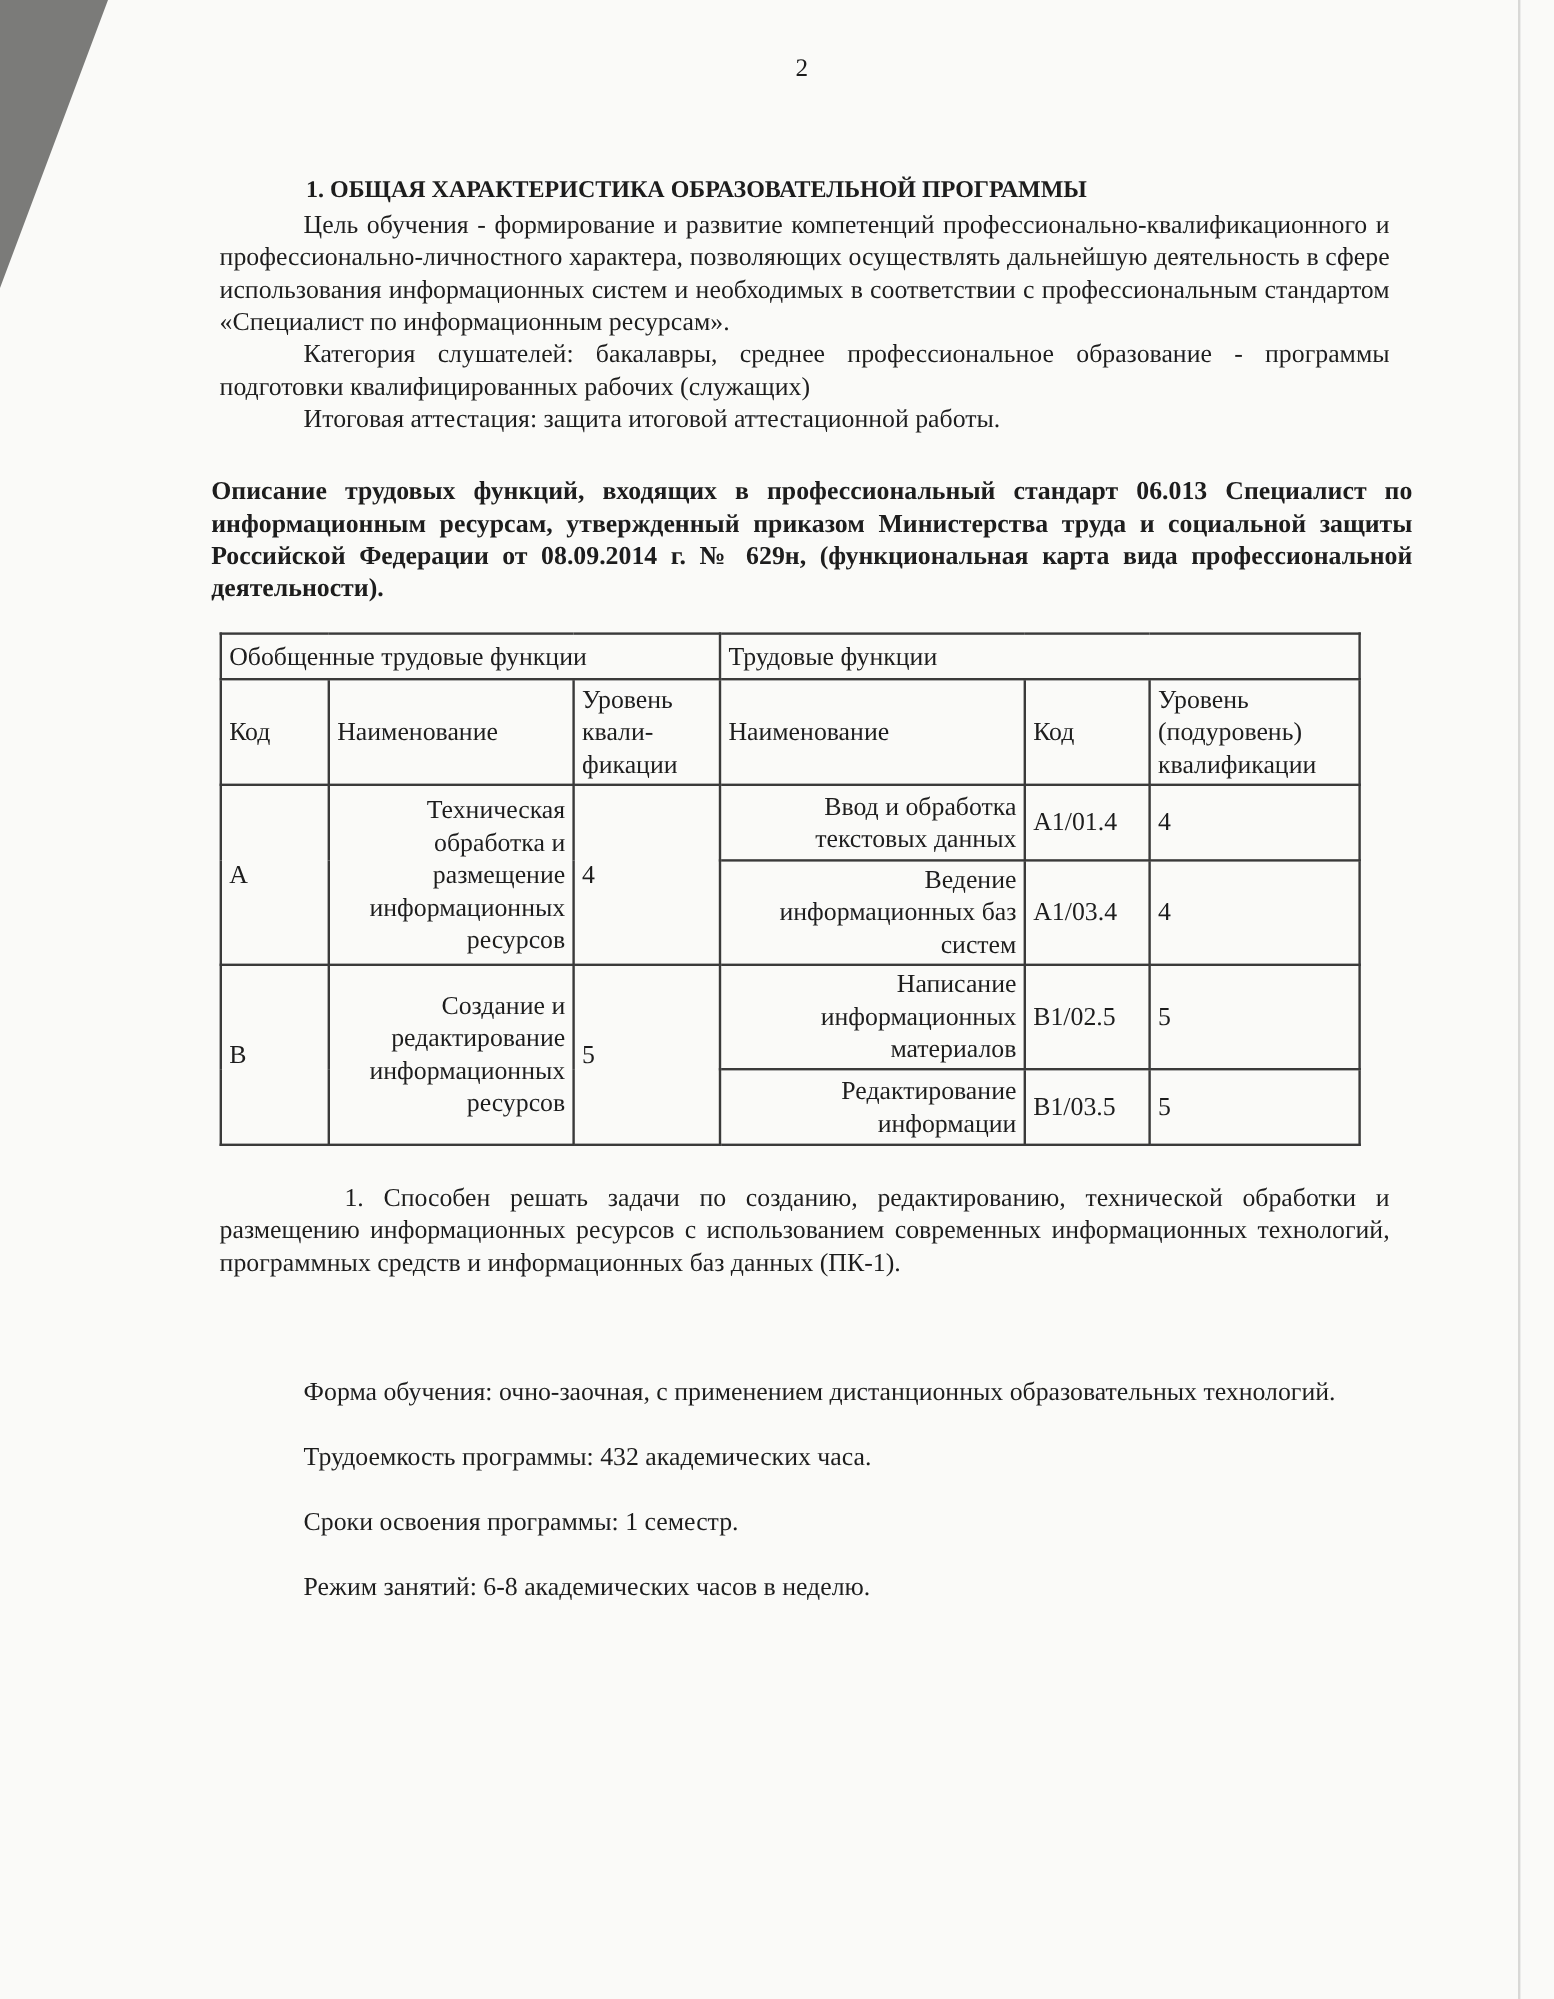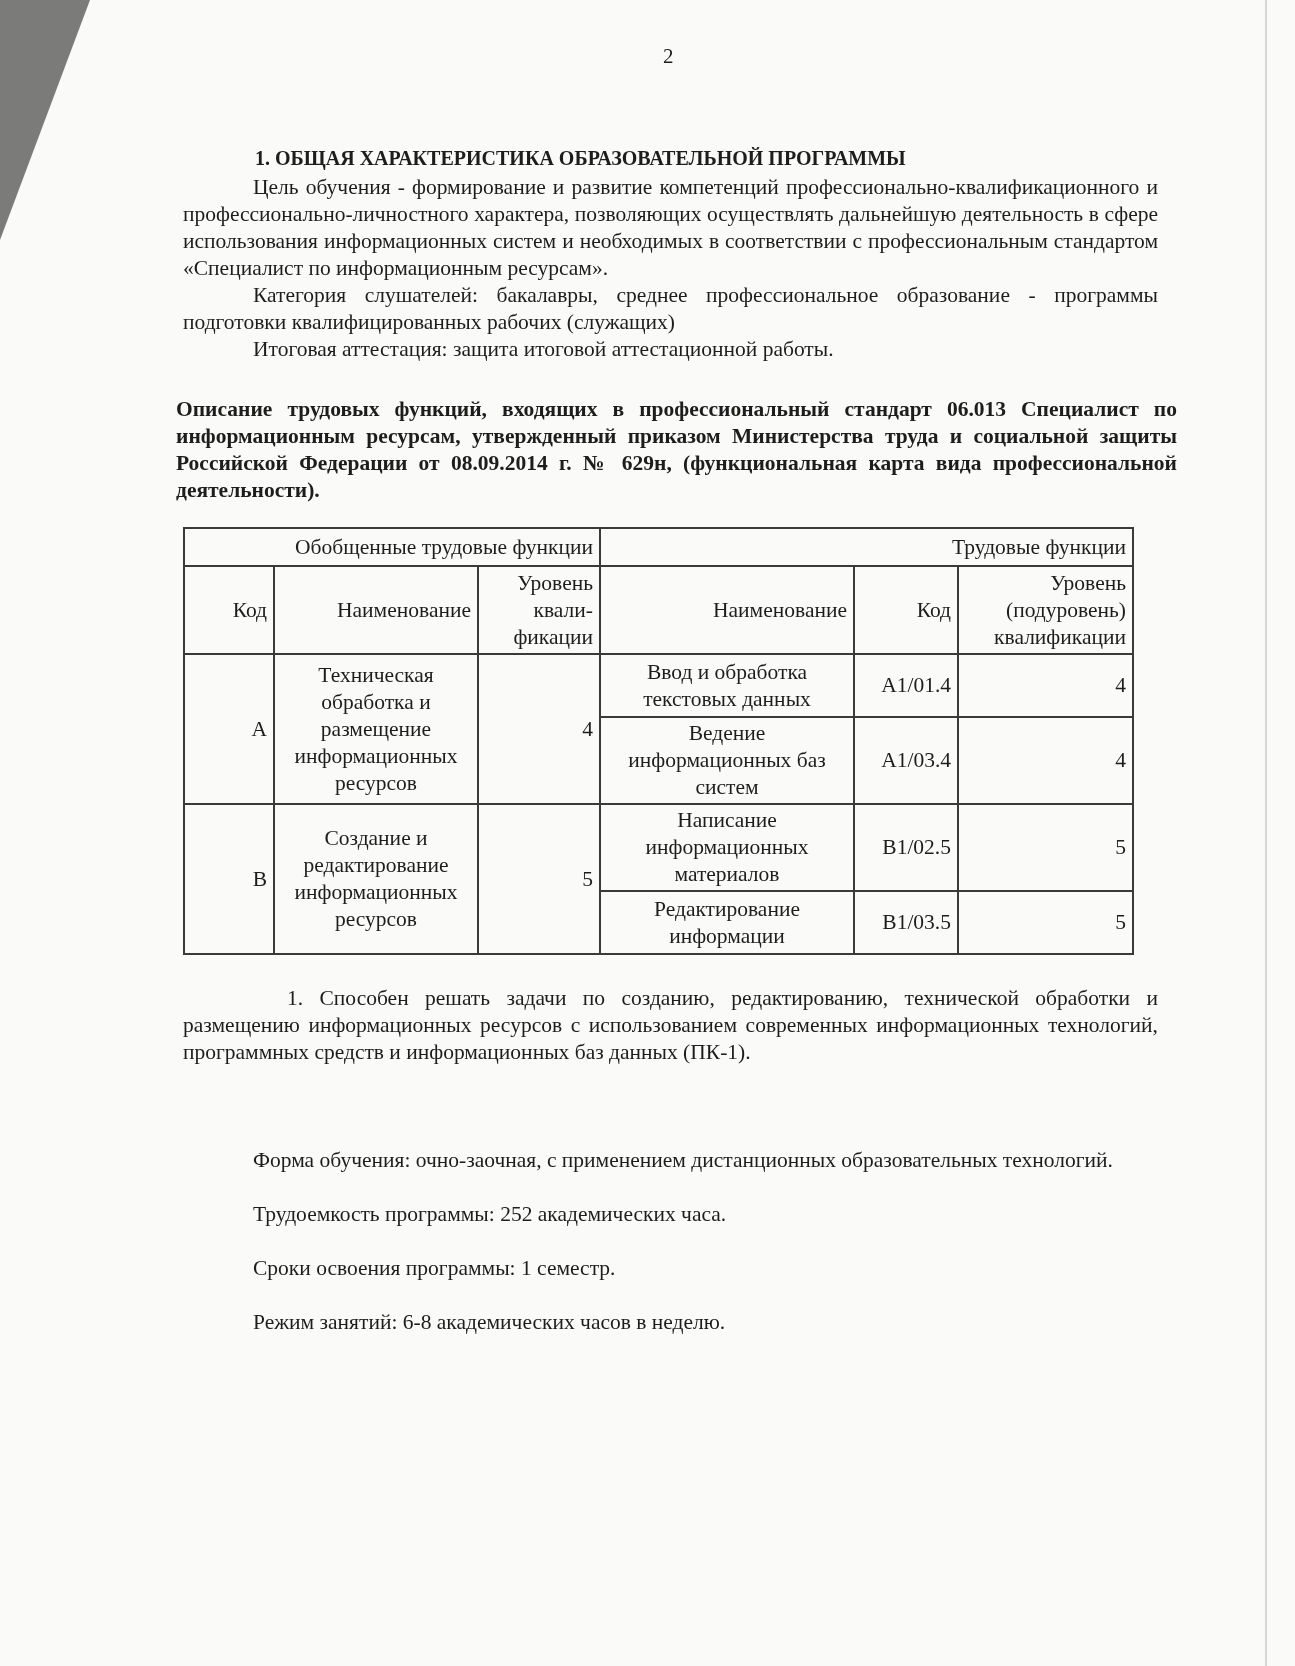--- a/index.html
+++ b/index.html
@@ -9,22 +9,22 @@
   .fold2{position:absolute;left:0;top:0;width:0;height:0;border-top:240px solid #7b7b79;border-right:90px solid transparent;}
   .edge{position:absolute;right:28px;top:0;width:2px;height:1666px;background:#d8d8d6;}
   .pagenum{position:absolute;top:44px;left:663px;font-size:21px;}
   .block{position:absolute;left:183px;width:975px;font-size:21.5px;line-height:27px;text-align:justify;}
   .indent{text-indent:70px;}
   .h1{position:absolute;top:147px;left:255px;font-size:20px;font-weight:bold;}
   b{font-weight:normal;}
   .desc{position:absolute;left:157px;top:396px;width:1001px;font-size:21.5px;line-height:27px;font-weight:bold;text-align:justify;margin-left:19px;}
   table{position:absolute;left:183px;top:527px;width:951px;border-collapse:collapse;font-size:21.5px;line-height:27px;}
   td,th{border:2px solid #3a3a3a;font-weight:normal;padding:2px 6px;vertical-align:middle;}
-  .c{text-align:right;}
-  .l{text-align:center;}
+  .c{text-align:left;}
+  .l{text-align:right;}
 </style>
 </head>
 <body>
 
 <div class="page">
   <div class="fold2"></div>
   <div class="edge"></div>
 
   <div class="pagenum">2</div>
   <div class="h1">1. ОБЩАЯ ХАРАКТЕРИСТИКА ОБРАЗОВАТЕЛЬНОЙ ПРОГРАММЫ</div>
@@ -83,21 +83,21 @@
     </tr>
   </tbody>
     </table>
 
   <div class="block" style="top:985px;text-indent:104px">1. Способен решать задачи по созданию, редактированию, технической обработки и размещению информационных ресурсов с использованием современных информационных технологий, программных средств и информационных баз данных (ПК-1).</div>
 
   <div class="block indent" style="top:1147px">
     <b>Форма обучения:</b><span> очно-заочная, с применением дистанционных образовательных технологий.</span>
   </div>
   <div class="block indent" style="top:1201px">
-    <b>Трудоемкость программы:</b><span> 252 академических часа.</span>
+    <b>Трудоемкость программы:</b><span> 432 академических часа.</span>
   </div>
   <div class="block indent" style="top:1255px">
     <b>Сроки освоения программы:</b><span> 1 семестр.</span>
   </div>
   <div class="block indent" style="top:1309px">
     <b>Режим занятий:</b><span> 6-8 академических часов в неделю.</span>
   </div>
 </div>
 
 </body></html>

